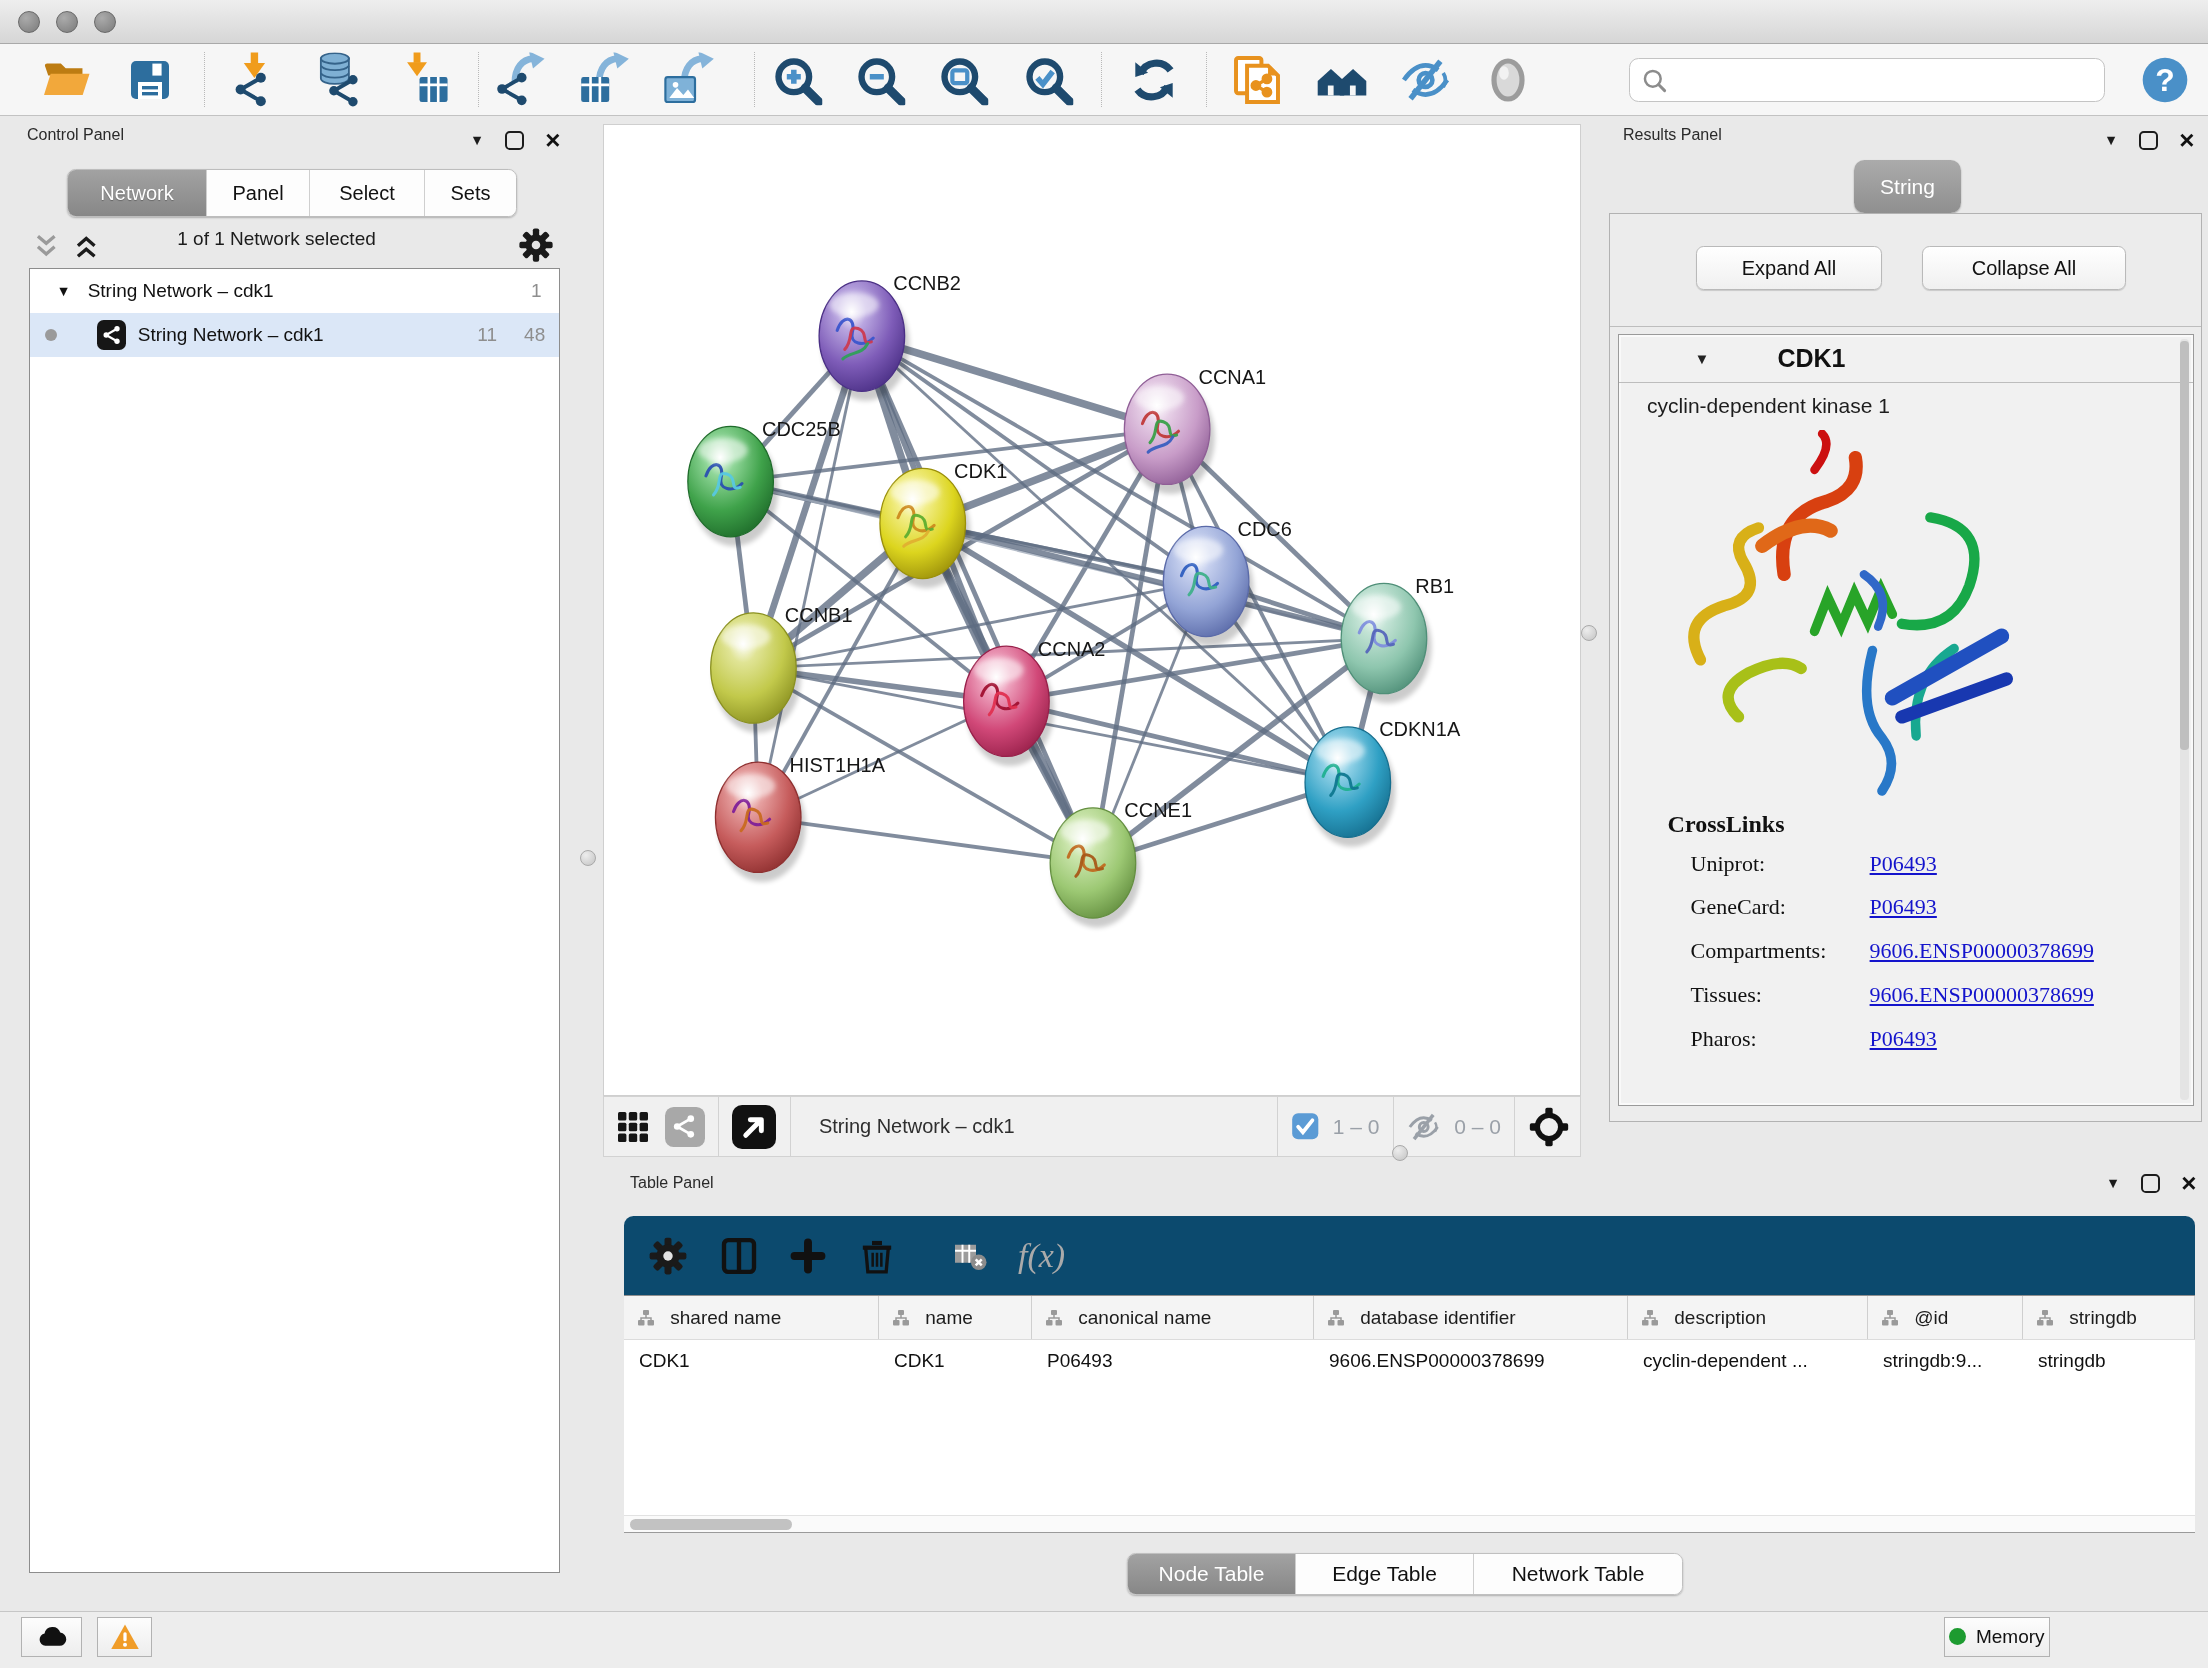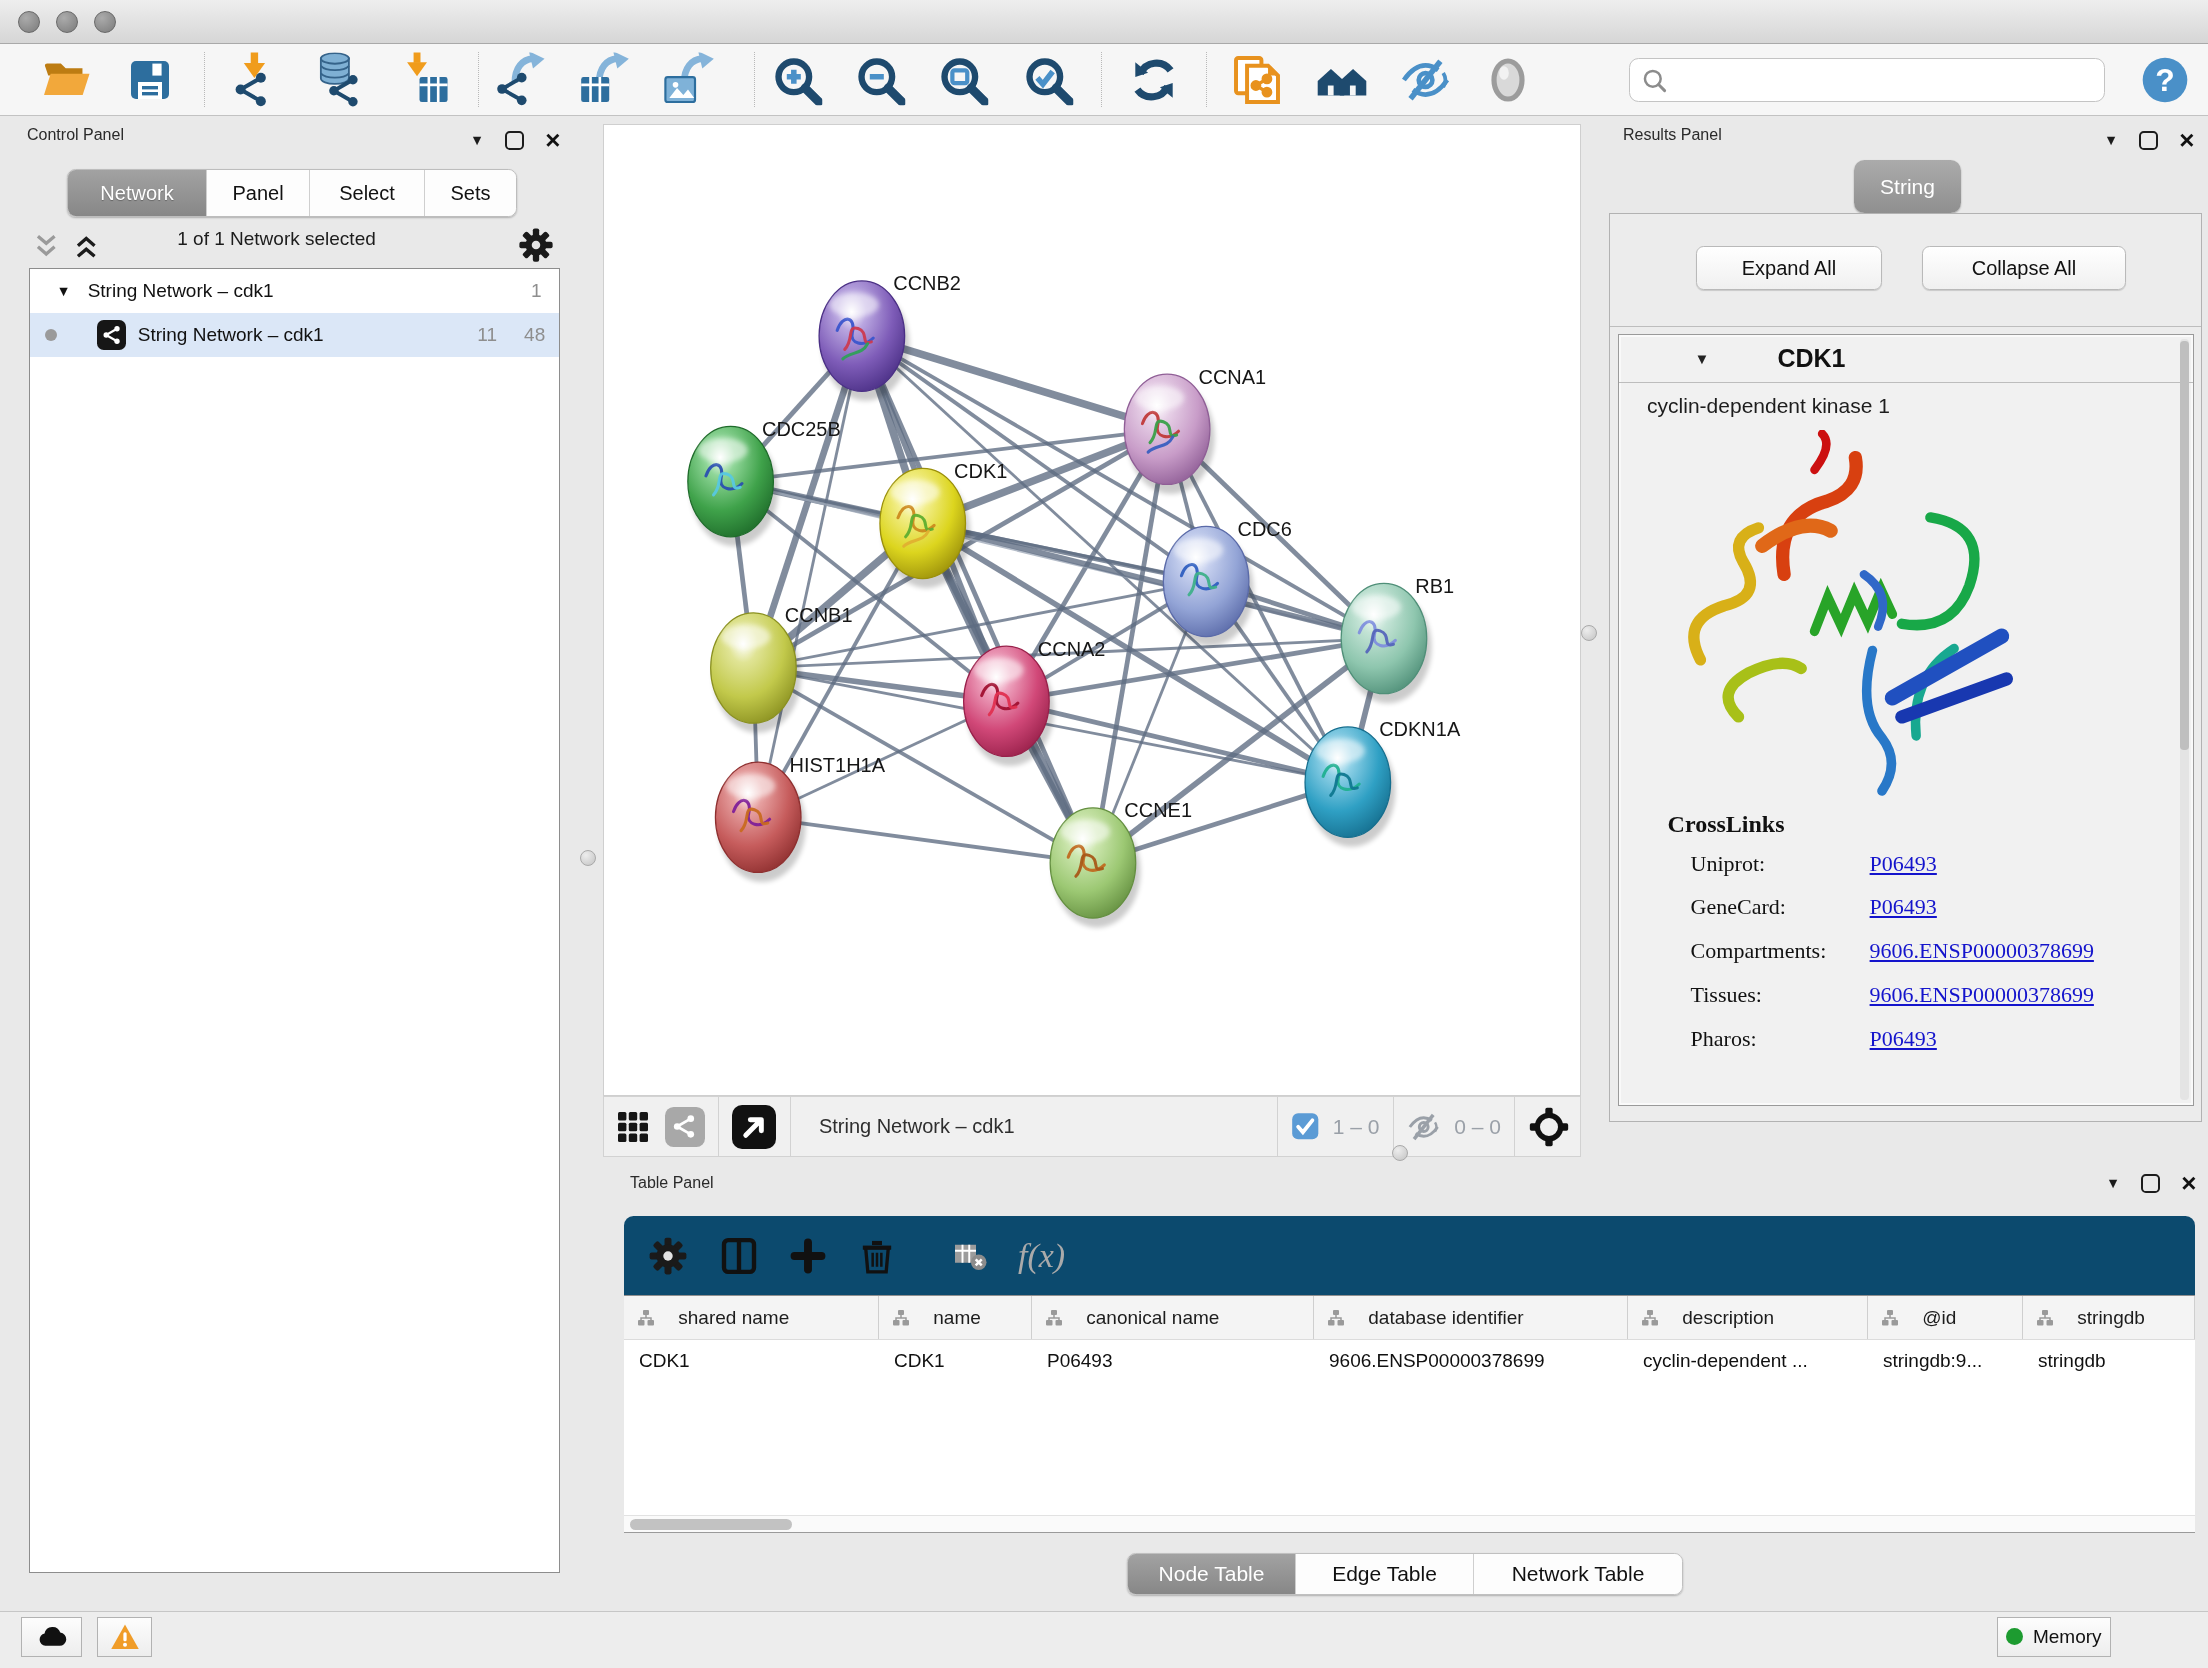--- a/index.html
+++ b/index.html
@@ -65,21 +65,21 @@
   .xl-head{position:absolute;left:49px;top:476px;font-size:24px;font-weight:bold;color:#111}
   .xl-row{position:absolute;left:72px;font-size:22px;color:#111;width:495px}
   .xl-row a{position:absolute;left:179px;color:#1414cc;text-decoration:underline}
   .rscroll{position:absolute;right:3.8px;top:3.8px;width:8.6px;height:761px;background:#e4e4e4;border-radius:3.8px}
   .rthumb{position:absolute;left:0;top:1.9px;width:8.6px;height:409px;background:#bfbfbf;border-radius:3.8px}
   
   .tp-tools{position:absolute;left:624px;top:1216px;width:1571px;height:80px;background:#0c4a6e;
     border-radius:9.5px 9.5px 0 0;display:flex;align-items:center;gap:30px;padding-left:23px}
   .tbl{position:absolute;left:624px;top:1295px;width:1571px;background:#fff;border-top:1.9px solid #8f8f8f}
   .tbl-head{display:flex;height:44px;background:#f4f4f4;border-bottom:1px solid #dcdcdc}
-  .th{display:flex;align-items:center;gap:23px;padding-left:13.3px;font-size:19px;color:#1c1c1c;
+  .th{display:flex;align-items:center;gap:15px;padding-left:13.3px;font-size:19px;color:#1c1c1c;
      border-right:1px solid #cfcfcf;overflow:hidden;white-space:nowrap}
   .th svg{flex:none}
   .tbl-row{display:flex;height:42px;align-items:center}
   .td{padding-left:15px;font-size:19px;color:#101010;overflow:hidden;white-space:nowrap}
   .tbl-empty{height:133px}
   .hscroll{height:17px;background:#fafafa;border-top:1px solid #e2e2e2;position:relative}
   .hthumb{position:absolute;left:5.7px;top:2.9px;width:162px;height:11.4px;background:#c2c2c2;border-radius:5.7px}
   .tbl-bot{border-bottom:1.9px solid #9a9a9a}
   .bot-tabs{position:absolute;left:1127px;top:1553px;height:42px;display:flex;border-radius:8.6px;
     overflow:hidden;border:1px solid #c0c0c0;box-shadow:0 1px 1.9px rgba(0,0,0,.25)}
@@ -889,18 +889,18 @@
   <div class="sb-btn" style="left:21px;width:61px">
     <svg width="32" height="32" viewBox="0 0 34 34">
         <use href="#i-cloud"></use>
       </svg>
   </div>
   <div class="sb-btn" style="left:97px;width:55px">
     <svg width="30" height="30" viewBox="0 0 32 32">
         <use href="#i-warn"></use>
       </svg>
   </div>
-  <div class="sb-btn" style="left:1997px;width:114px">
+  <div class="sb-btn" style="left:1944px;width:106px">
     <span class="mem-dot"></span>
     <span class="mem-label">Memory</span>
   </div>
 </div>
 
 
 </body></html>

